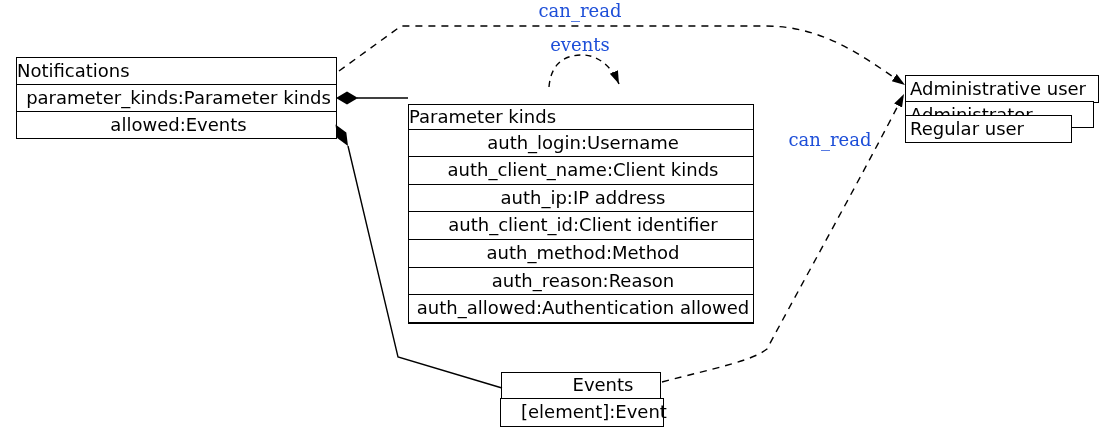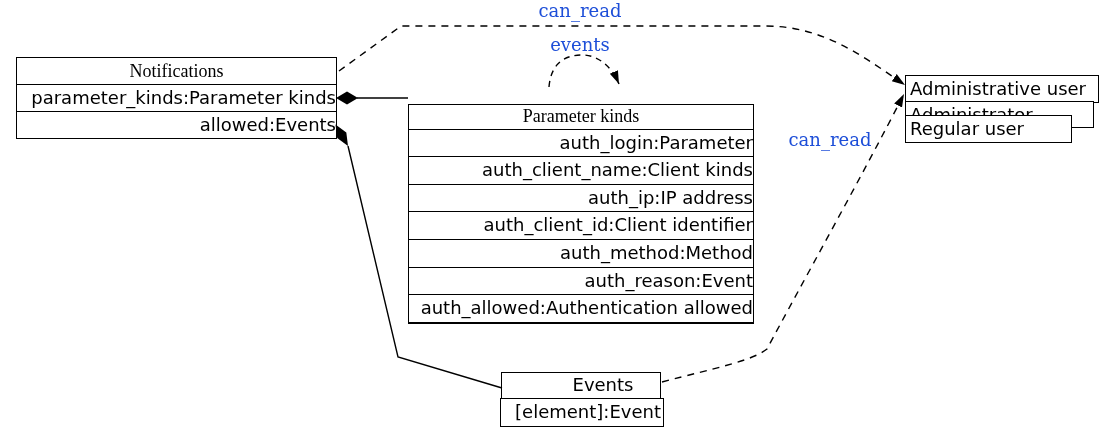--- a/index.html
+++ b/index.html
@@ -14,41 +14,39 @@
   }
   .node {
     position: absolute;
     box-sizing: border-box;
     border: 1.4px solid #000000;
     background: #ffffff;
     font-size: 18px;
     white-space: nowrap;
   }
   .titlerow {
-    text-align: center;
     border-bottom: 1.4px solid #000000;
-    font-family: Liberation Serif, serif;
   }
   .fieldrow {
-    text-align: right;
+    text-align: center;
     padding-left: 4px;
     border-bottom: 1.4px solid #000000;
   }
   .fieldrow.last { border-bottom: none; }
   
   .n-title { height: 26px; line-height: 26px; }
   .n-row   { height: 25.6px; line-height: 25.6px; }
   .n-row.last { height: 26px; line-height: 26px; }
   
   .pk-title { height: 23.6px; line-height: 23.6px; }
   .pk-row   { height: 26.6px; line-height: 26.6px; }
   .pk-row.last { height: 27px; line-height: 27px; }
   
   .ev-title { text-align: center; height: 38px; line-height: 24px; padding-left: 44px; }
-  .ev-row   { text-align: center; padding-left: 12px; height: 29px; line-height: 26px; }
+  .ev-row   { text-align: left; padding-left: 20px; height: 29px; line-height: 26px; }
   
   .ut { text-align: left; padding-left: 4px; height: 27.5px; line-height: 25px; }
   
   .edge-label {
     position: absolute;
     font-family: "DejaVu Serif", "Liberation Serif", serif;
     font-size: 18px;
     text-align: center;
     white-space: nowrap;
     color: #1d4ed8;
@@ -66,26 +64,26 @@
 <div class="stage">
 
   <div class="node" style="left:16px; top:57px; width:321px;">
     <div class="titlerow n-title">Notifications</div>
     <div class="fieldrow n-row">parameter_kinds:Parameter kinds</div>
     <div class="fieldrow n-row last">allowed:Events</div>
   </div>
 
   <div class="node" style="left:408px; top:104px; width:346px;">
     <div class="titlerow pk-title">Parameter kinds</div>
-    <div class="fieldrow pk-row">auth_login:Parameter</div>
+    <div class="fieldrow pk-row">auth_login:Username</div>
     <div class="fieldrow pk-row">auth_client_name:Client kinds</div>
     <div class="fieldrow pk-row">auth_ip:IP address</div>
     <div class="fieldrow pk-row">auth_client_id:Client identifier</div>
     <div class="fieldrow pk-row">auth_method:Method</div>
-    <div class="fieldrow pk-row">auth_reason:Event</div>
+    <div class="fieldrow pk-row">auth_reason:Reason</div>
     <div class="fieldrow pk-row">auth_allowed:Authentication allowed</div>
   </div>
 
   <div class="node ev-title" style="left:501px; top:372px; width:160px;">Events</div>
   <div class="node ev-row" style="left:500px; top:397.6px; width:164px;">[element]:Event</div>
 
   <div class="node ut" style="left:905px; top:75px; width:194px;">Administrative user</div>
   <div class="node ut" style="left:905px; top:100.6px; width:189px;">Administrator</div>
   <div class="node ut" style="left:905px; top:115px; width:167px;">Regular user</div>
 

